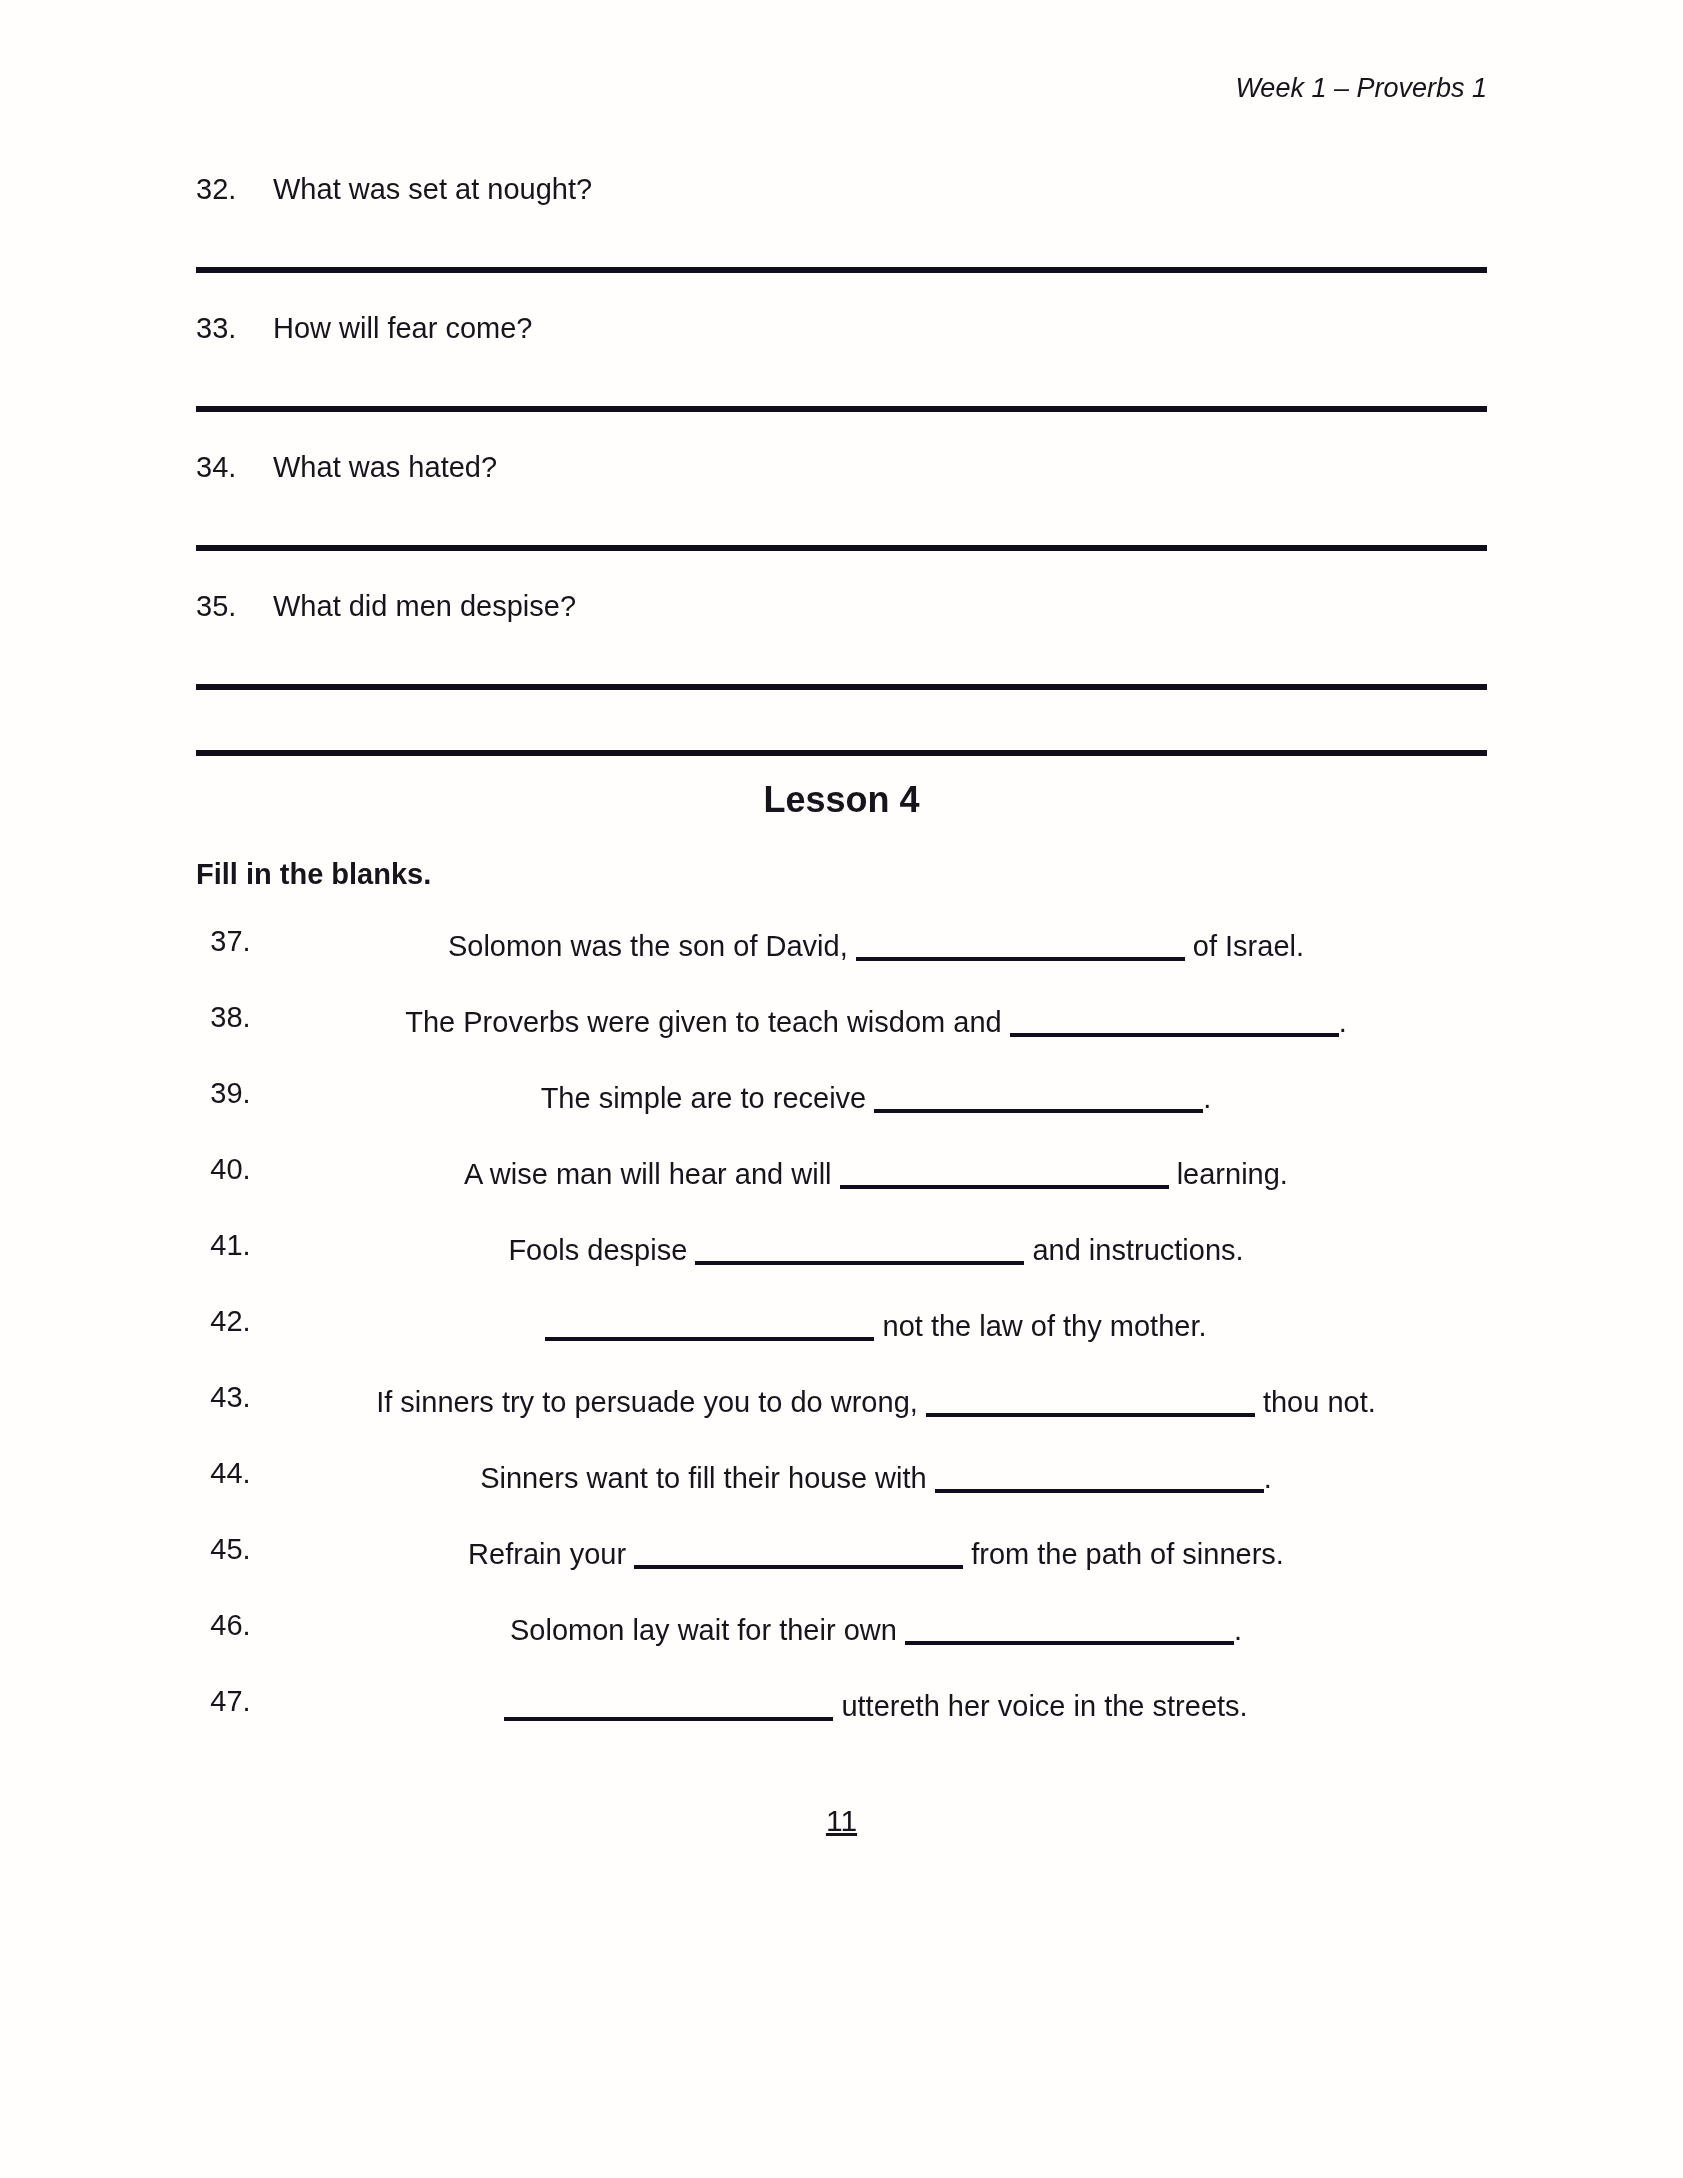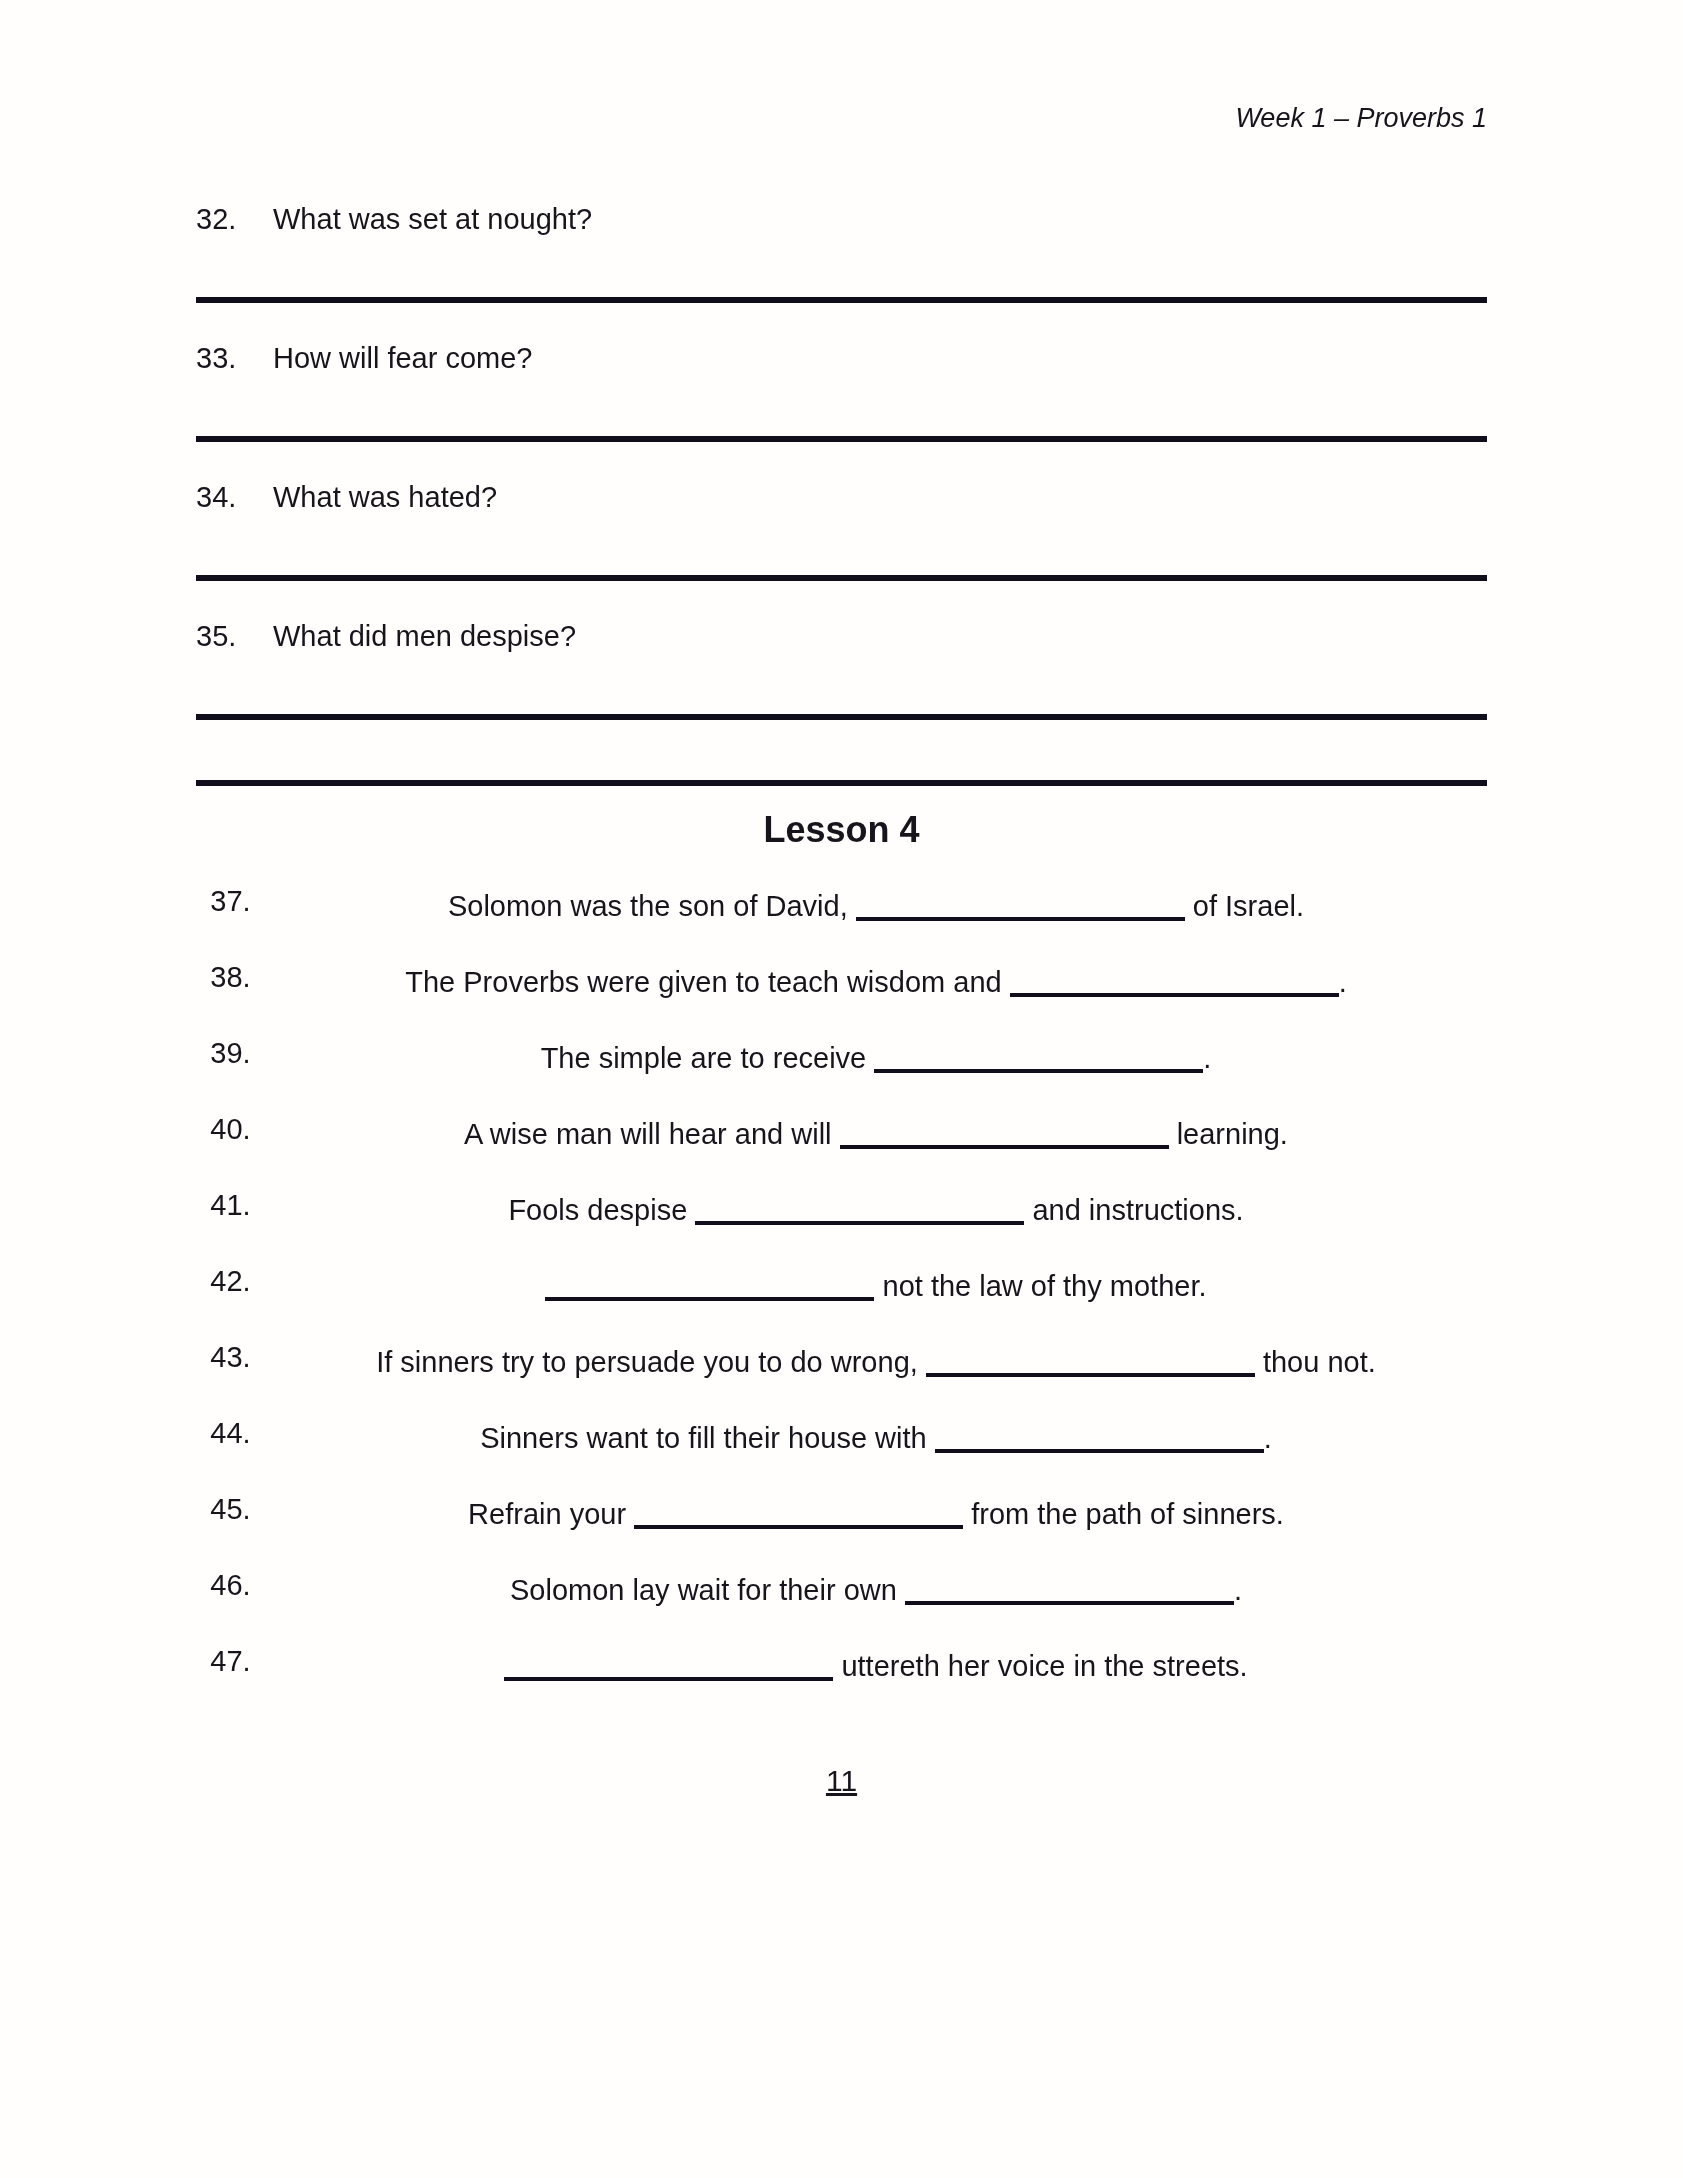--- a/index.html
+++ b/index.html
@@ -6,21 +6,21 @@
   .page{
     position:relative;
     width:1683px;height:2178px;
     background:#fffefc;
     font-family:"Liberation Sans","DejaVu Sans",sans-serif;
     color:#18141c;
     overflow:hidden;
   }
   .content{margin:0 196px;width:1291px;}
   .header{
-    padding-top:102px;
+    padding-top:72px;
     text-align:right;
     font-style:italic;
     font-size:27px;
     line-height:32px;
   }
   .q-row{
     display:flex;
     margin-top:37px;
     font-size:29px;
     line-height:36px;
@@ -100,20 +100,21 @@
 
     <div class="q-row">
       <span class="num">35.</span>
       <span class="q-text">What did men despise?</span>
     </div>
     <div class="a-line"></div>
 
     <div class="a-line"></div>
 
     <div class="lesson-heading">Lesson 4</div>
+    <div class="instruction">Fill in the blanks.</div>
 
     <div class="fill-list">
 
       <div class="fill-row">
         <span class="num">37.</span>
         <span class="fill-text"><span>Solomon was the son of David, </span><span class="blank"></span><span> of Israel.</span></span>
       </div>
 
       <div class="fill-row">
         <span class="num">38.</span>

